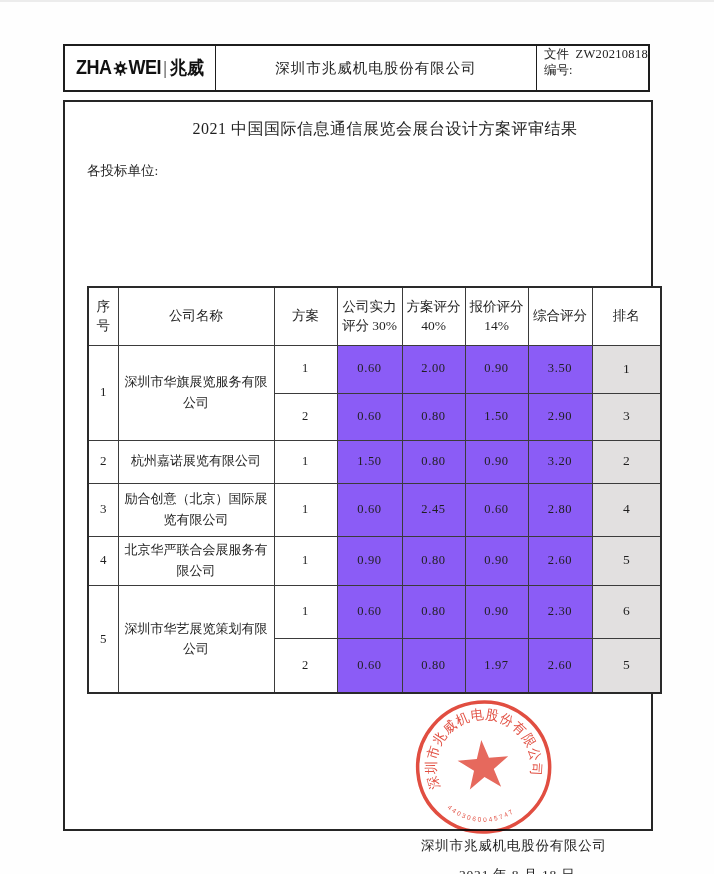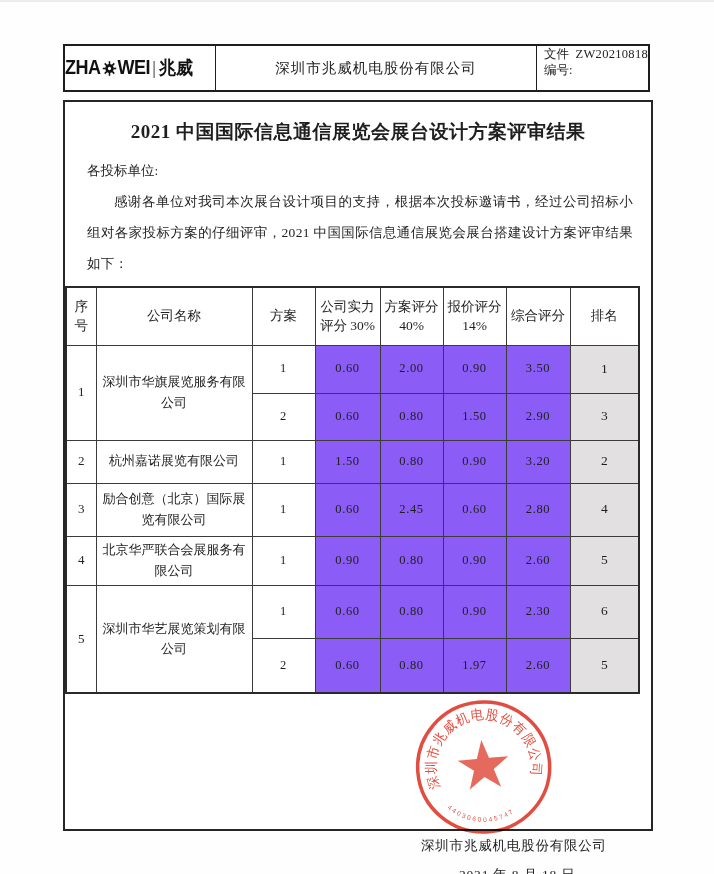--- a/index.html
+++ b/index.html
@@ -10,50 +10,50 @@
     color:#1f1f1f;
   }
   .page::before{content:"";position:absolute;left:0;top:0;width:714px;height:2px;background:#ececec;}
 
   
   .header-box{
     position:absolute;left:63px;top:44px;width:587px;height:48px;
     border:2px solid #1d1d1d;box-sizing:border-box;display:flex;background:#fff;
   }
   .logo-cell{width:151px;border-right:1.5px solid #1d1d1d;box-sizing:border-box;
-    display:flex;align-items:center;justify-content:flex-start;}
+    display:flex;align-items:center;justify-content:center;}
   .logo{display:flex;align-items:center;font-family:"Liberation Sans","DejaVu Sans",sans-serif;
     font-weight:700;font-size:18px;letter-spacing:-0.5px;color:#111;transform:scaleY(1.08);}
   .logo .gear{margin:0 1px;display:flex;align-items:center;}
   .logo .bar{font-weight:400;margin:0 3px 0 2px;font-size:17px;transform:scaleX(0.6);}
   .logo .cn{font-size:17px;letter-spacing:0;}
   .name-cell{width:321px;border-right:1.5px solid #1d1d1d;box-sizing:border-box;
     display:flex;align-items:center;justify-content:center;font-size:14.5px;letter-spacing:1px;}
   .doc-cell{flex:1;display:flex;flex-direction:row;justify-content:center;
     padding-left:7px;font-size:12.5px;line-height:16px;}
   .doc-cell .num{font-family:"Liberation Serif","DejaVu Serif",serif;letter-spacing:0.3px;}
 
   
   .content-box{
     position:absolute;left:63px;top:100px;width:590px;height:731px;
     border:2px solid #262626;box-sizing:border-box;background:#fff;
   }
   .doc-title{
     position:absolute;left:0;top:17px;width:100%;text-align:center;
-    font-size:19px;font-weight:700;letter-spacing:0.5px;
+    font-size:16px;font-weight:400;letter-spacing:0.5px;padding-left:27px;
   }
   .salutation{position:absolute;left:22px;top:60px;font-size:13.5px;}
   .body-par{
     position:absolute;left:22px;top:84px;width:546px;
     font-size:13.5px;line-height:31px;text-align:justify;text-indent:2em;letter-spacing:0.3px;
   }
 
   
   .tbl{
-    position:absolute;left:0;top:184px;width:573px;
+    position:absolute;left:22px;top:184px;width:573px;
     border-collapse:collapse;table-layout:fixed;
     font-size:13px;
     border-radius:8px;
   }
   .tbl,.tbl td,.tbl th{border:1px solid #3b3b3b;}
   .tbl{border:2px solid #2a2a2a;}
   .tbl th{font-weight:400;font-size:13.5px;line-height:1.45;padding:2px 3px;background:#fff;}
   .tbl td{text-align:center;vertical-align:middle;padding:2px 3px;line-height:1.55;}
   .tbl thead tr{height:58px;}
   .tbl tbody tr:nth-child(1){height:48px;}
@@ -115,21 +115,20 @@
     <div class="name-cell">深圳市兆威机电股份有限公司</div>
     <div class="doc-cell">
       <span>文件编号:</span>
       <span class="num">ZW20210818</span>
     </div>
   </div>
 
   <div class="content-box">
     <div class="doc-title">2021 中国国际信息通信展览会展台设计方案评审结果</div>
     <div class="salutation">各投标单位:</div>
-    <div class="body-par">感谢各单位对我司本次展台设计项目的支持，根据本次投标邀请书，经过公司招标小组对各家投标方案的仔细评审，2021 中国国际信息通信展览会展台搭建设计方案评审结果如下：</div>
 
     <table class="tbl">
       <colgroup>
         <col class="c-no">
           <col class="c-company">
           <col class="c-plan">
         <col class="c-s1">
           <col class="c-s2">
           <col class="c-s3">
         <col class="c-total">

